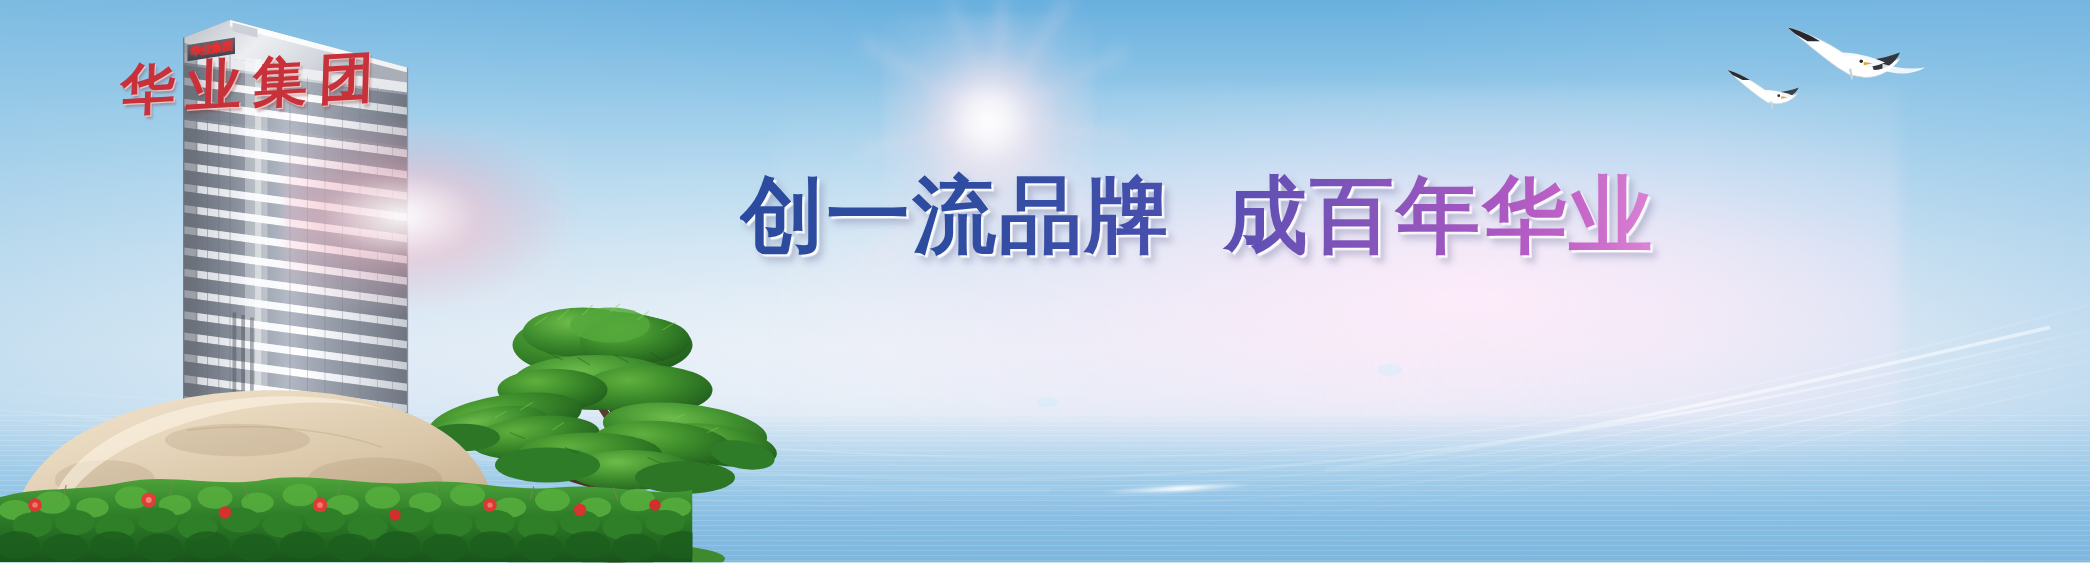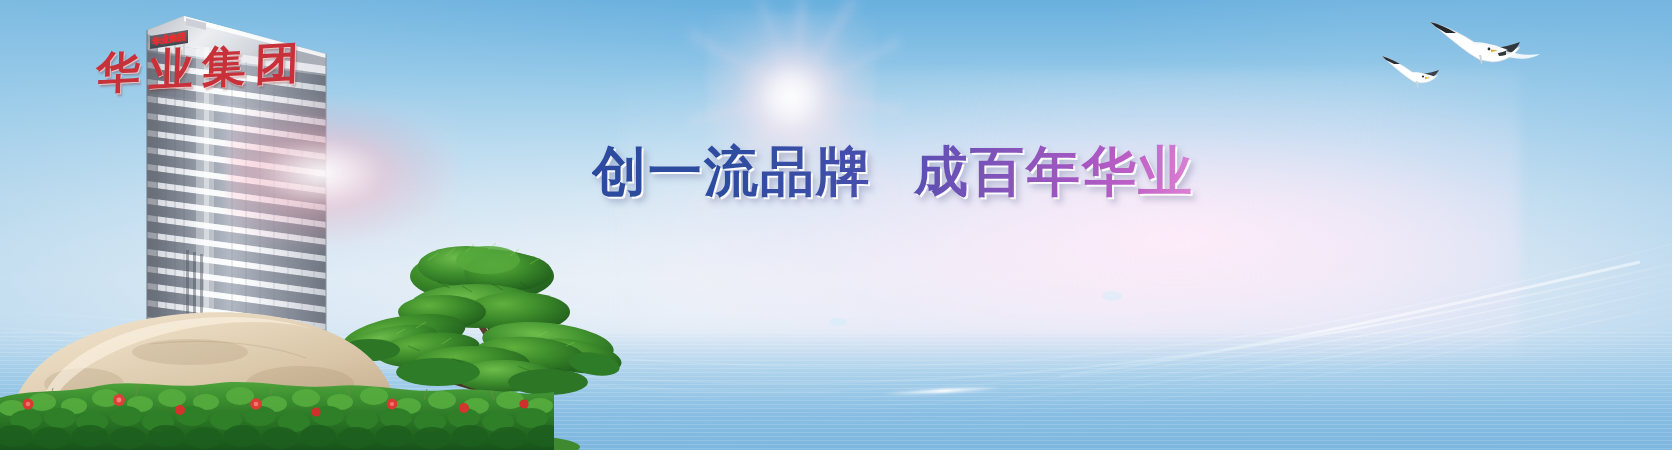--- a/index.html
+++ b/index.html
@@ -213,21 +213,21 @@
   .bonsai svg { display: block; overflow: visible; }
 
   
   .hedge { position: absolute; left: -6px; bottom: 0; width: 560px; height: 76px; }
   .hedge svg { display:block; }
 
   
   .slogan {
     position: absolute;
     left: 592px; top: 133px;
-    font-size: 54px;
+    font-size: 67px;
     line-height: 78px;
     font-weight: bold;
     letter-spacing: 2px;
     white-space: nowrap;
     font-family: "DejaVu Sans", "Liberation Sans", sans-serif;
     background-image: linear-gradient(95deg,
         #2c4b9e 0%,
         #2d4ca0 22%,
         #3a4ea6 36%,
         #4a4fae 47%,

